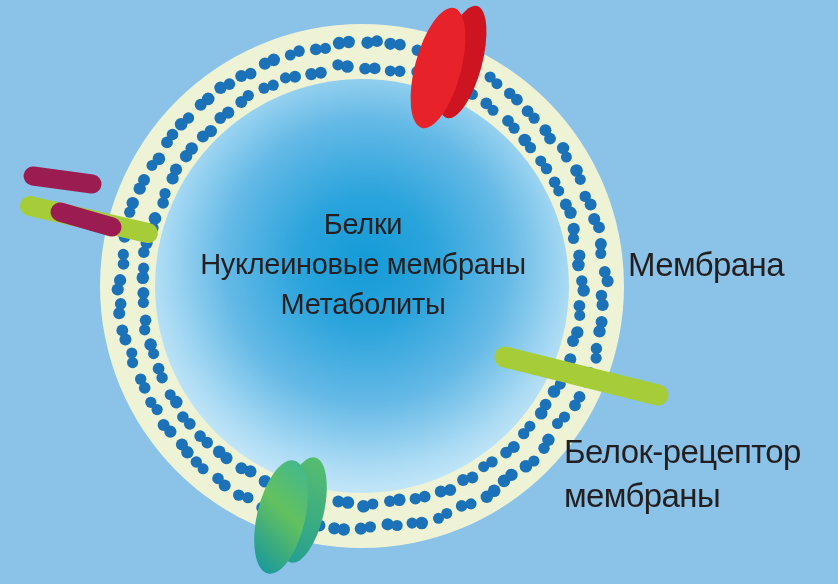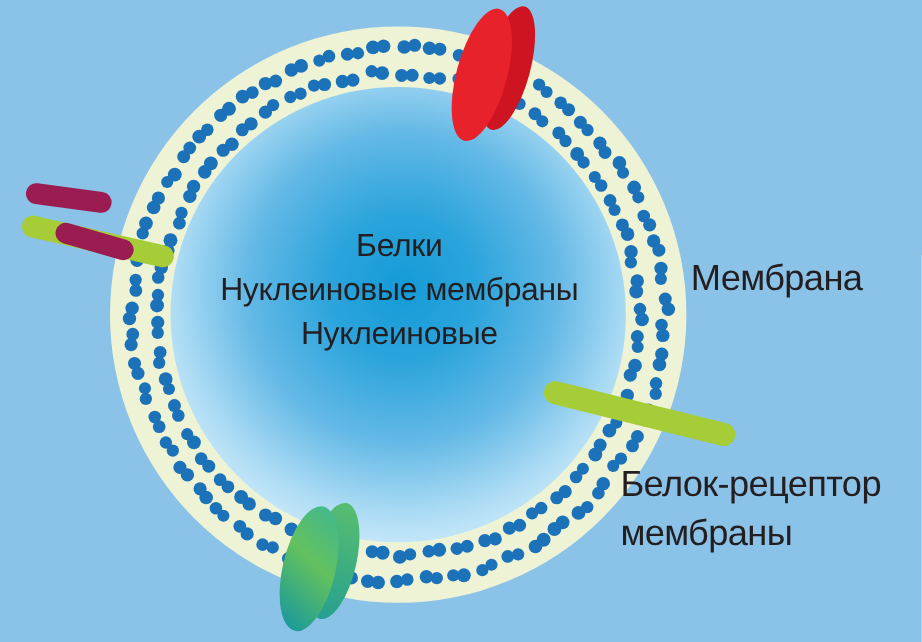--- a/index.html
+++ b/index.html
@@ -1,19 +1,19 @@
 <!DOCTYPE html>
 <html><head>
 <meta charset="utf-8">
 <style>
   html,body{margin:0;padding:0;}
   body{width:838px;height:584px;overflow:hidden;font-family:"Liberation Sans",sans-serif;}
   .scene{position:relative;width:838px;height:584px;background:#8bc2e8;}
   svg{position:absolute;left:0;top:0;}
-  .lbl{position:absolute;color:#231f20;letter-spacing:-0.6px;white-space:nowrap;}
+  .lbl{position:absolute;color:#231f20;letter-spacing:-0.6px;white-space:nowrap;margin-top:12px;}
   .interior-label{
     position:absolute;left:363px;top:204px;transform:translateX(-50%);
     text-align:center;font-size:29px;line-height:40px;color:#231f20;
     letter-spacing:-0.3px;white-space:nowrap;
   }
   .membrane-label{left:628px;top:234px;font-size:33px;line-height:38px;}
   .receptor-label{left:564px;top:418px;font-size:33px;line-height:44px;}
 </style>
 </head>
 <body>
@@ -286,21 +286,21 @@
 
     <g>
       <ellipse cx="303" cy="510" rx="21" ry="54" transform="rotate(13 303 510)" fill="url(#gChannelBack)"></ellipse>
       <ellipse cx="281" cy="517" rx="24" ry="58" transform="rotate(13 281 517)" fill="url(#gChannel)"></ellipse>
     </g>
   </svg>
 
   <div class="interior-label">
     <div>Белки</div>
     <div>Нуклеиновые мембраны</div>
-    <div>Нуклеиновые</div>
+    <div>Метаболиты</div>
   </div>
 
   <div class="lbl membrane-label">Мембрана</div>
 
   <div class="lbl receptor-label">
     <div>Белок-рецептор</div>
     <div>мембраны</div>
   </div>
 </div>
 

